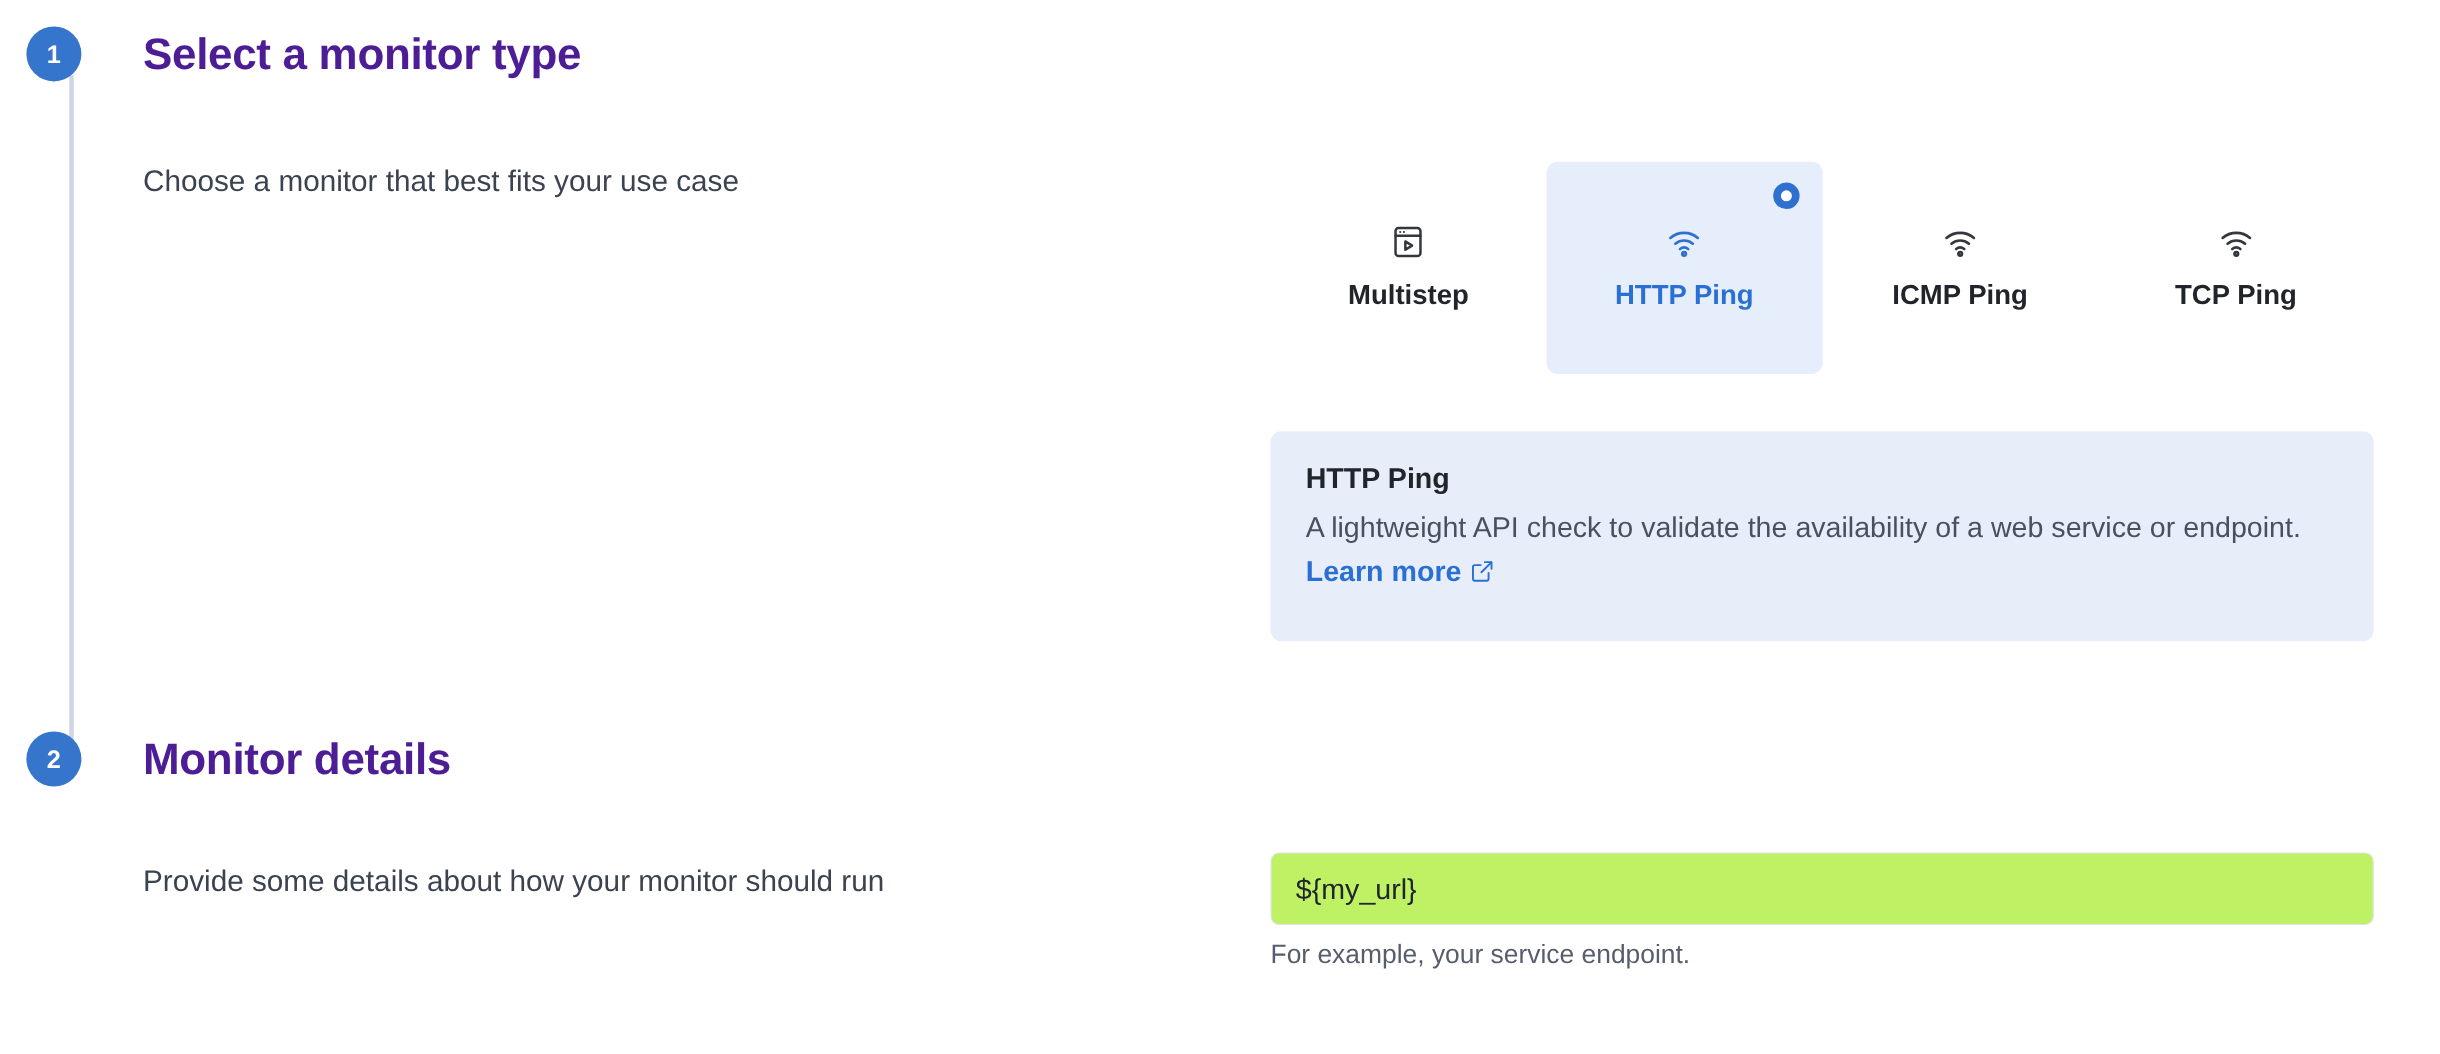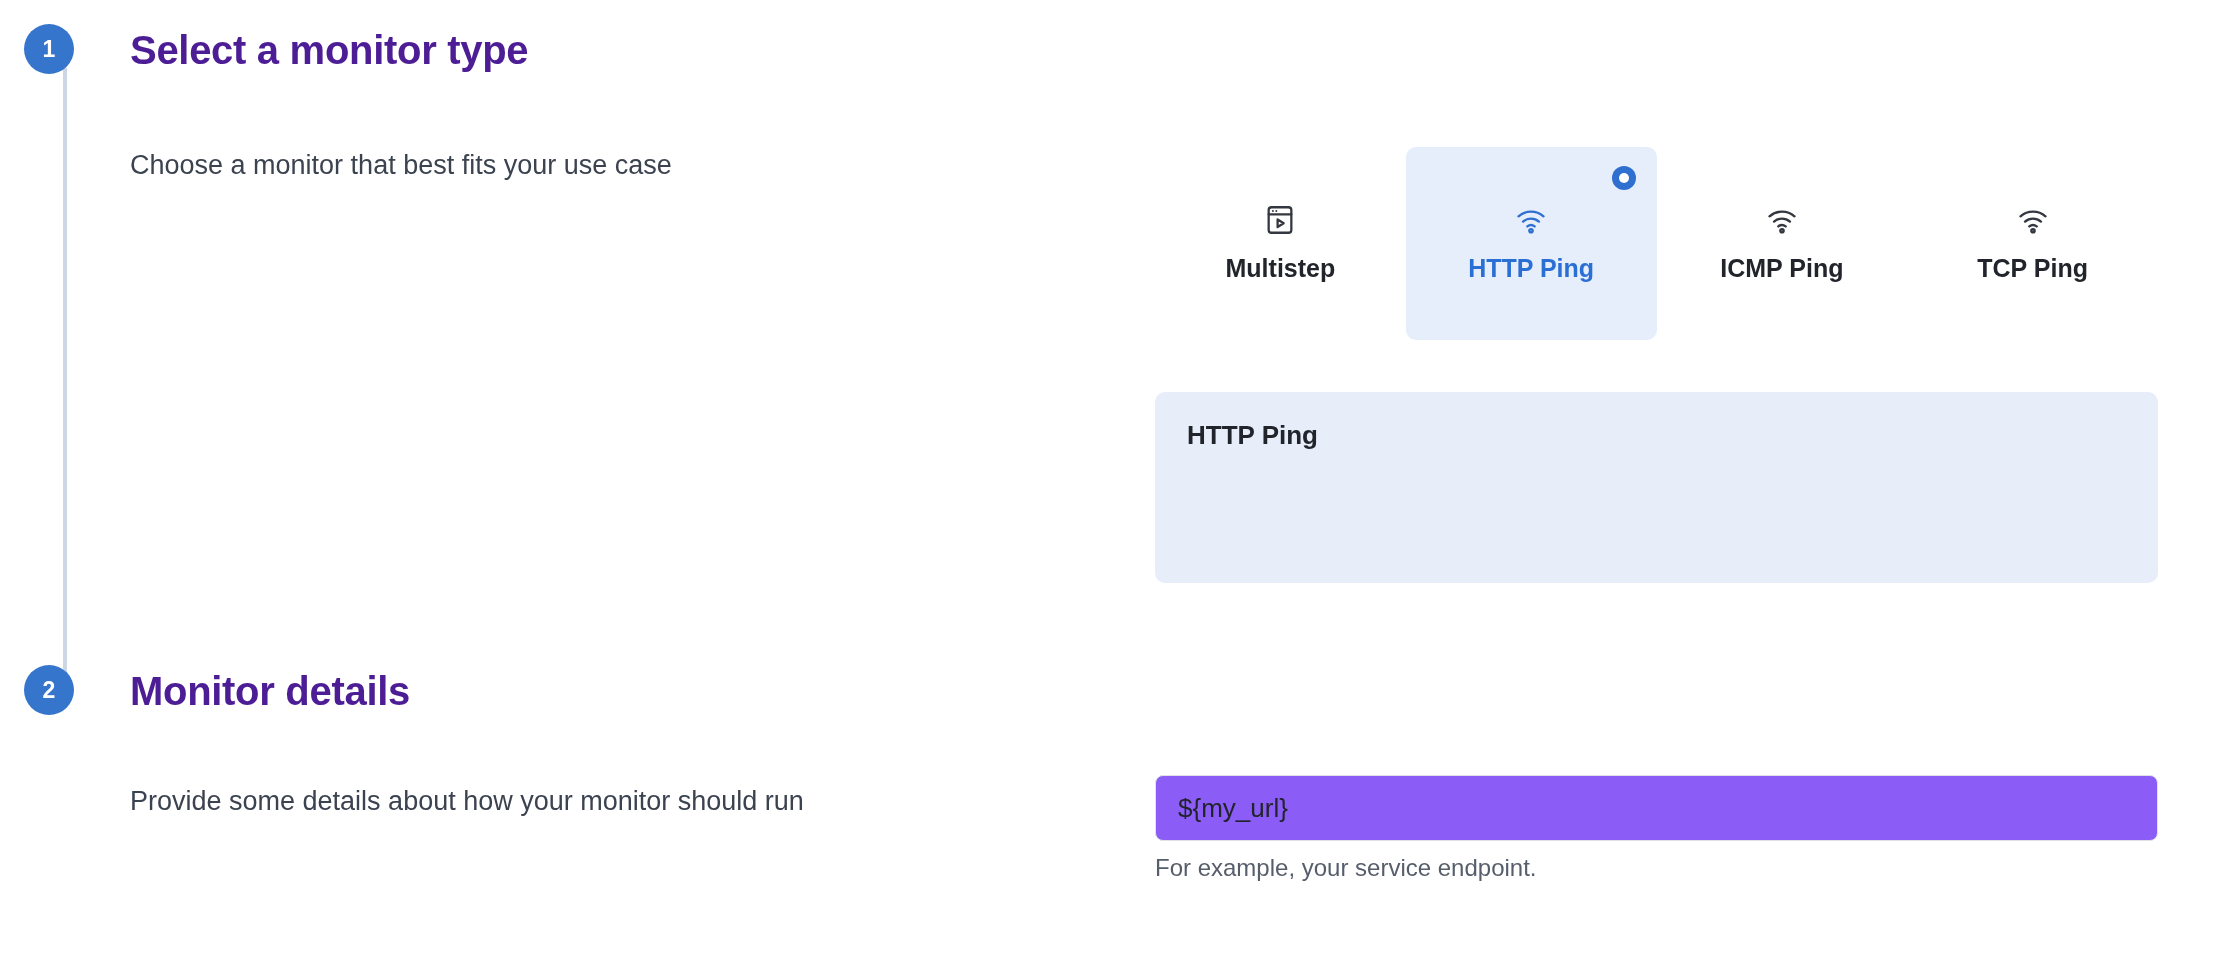--- a/index.html
+++ b/index.html
@@ -179,21 +179,21 @@
   }
   .field-label {
     font-size: 22px;
     font-weight: 700;
     color: #21242b;
     margin-bottom: 13px;
   }
   .field-input {
     width: 1003px;
     height: 66px;
-    background: #8b5cf6;
+    background: #bef264;
     border: 1px solid #dfe3e8;
     border-radius: 8px;
     font-family: "Liberation Sans", sans-serif;
     font-size: 26px;
     color: #21242b;
     padding: 0 22px;
     outline: none;
   }
   .field-help {
     margin-top: 13px;
@@ -273,20 +273,30 @@
           <circle cx="12" cy="19.6" r="1.15" fill="none"></circle>
         </svg>
       </span>
       <span class="type-label">TCP Ping</span>
     </div>
 
   </div>
 
   <div class="info-panel">
     <div class="info-title">HTTP Ping</div>
+    <div class="info-body">
+      <span>A lightweight API check to validate the availability of a web service or endpoint.</span>
+      <a class="learn-more">Learn more</a><span class="ext-icon">
+        <svg width="23" height="23" viewBox="0 0 24 24" fill="none" stroke="currentColor" stroke-width="1.8" stroke-linecap="round" stroke-linejoin="round">
+          <path d="M18 13.5V19a1.8 1.8 0 0 1-1.8 1.8H5a1.8 1.8 0 0 1-1.8-1.8V7.8A1.8 1.8 0 0 1 5 6h5.5"></path>
+          <polyline points="14.5,3.2 20.8,3.2 20.8,9.5"></polyline>
+          <line x1="11.2" y1="12.8" x2="20.6" y2="3.4"></line>
+        </svg>
+      </span>
+    </div>
   </div>
 
   <div class="field-block">
     <input class="field-input" type="text" value="${my_url}" style="">
     <div class="field-help">For example, your service endpoint.</div>
   </div>
 
 </div>
 
 </body></html>

